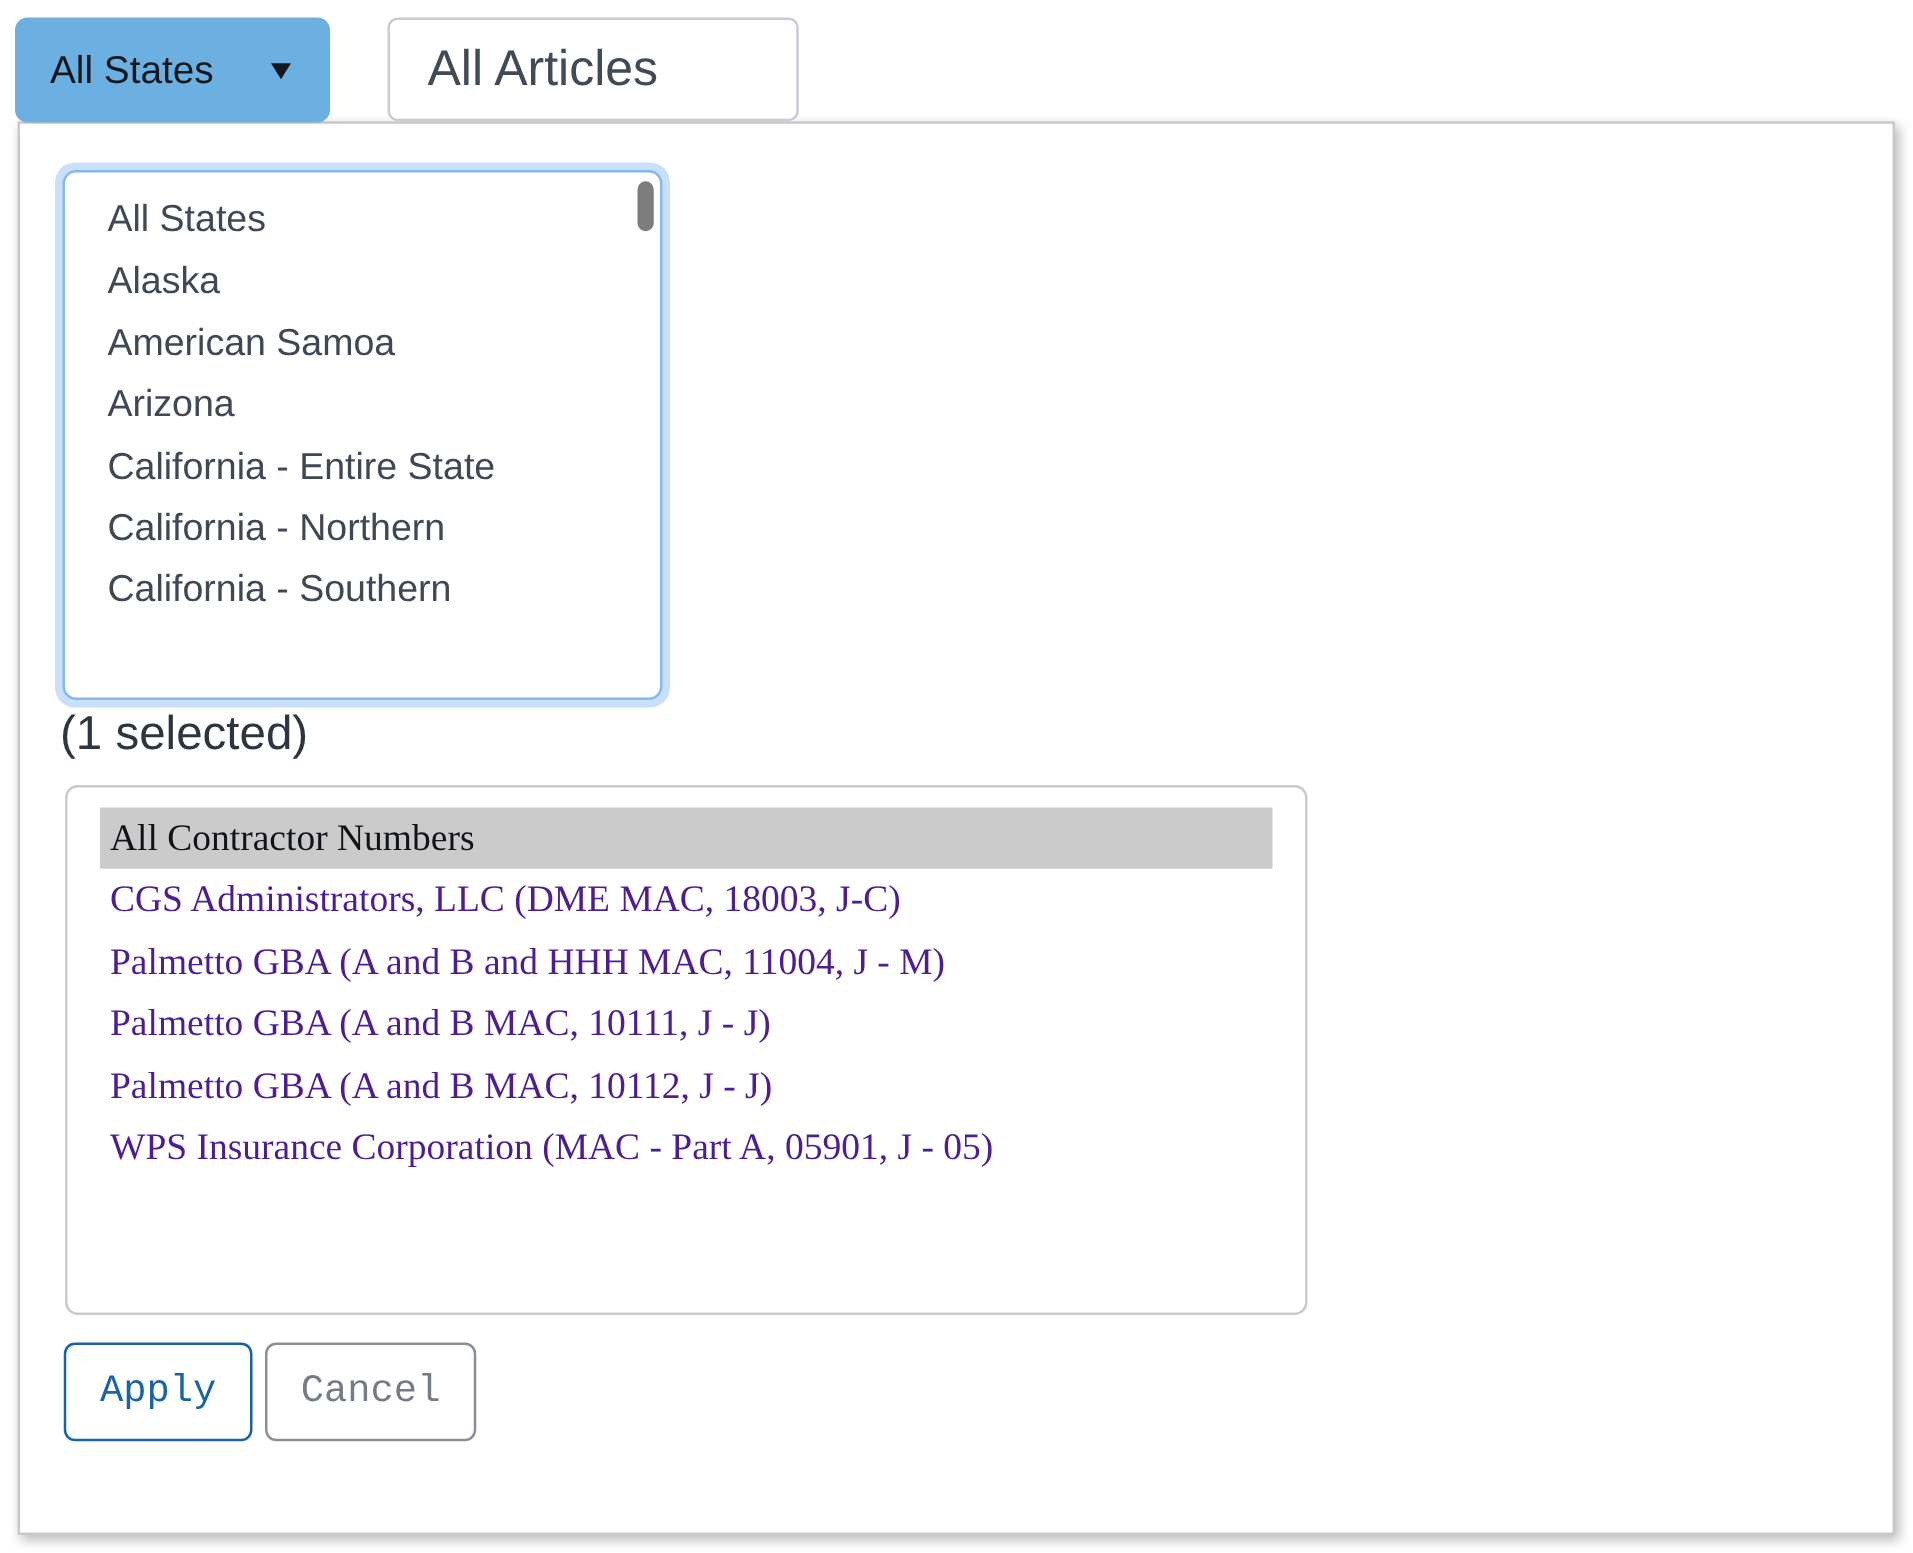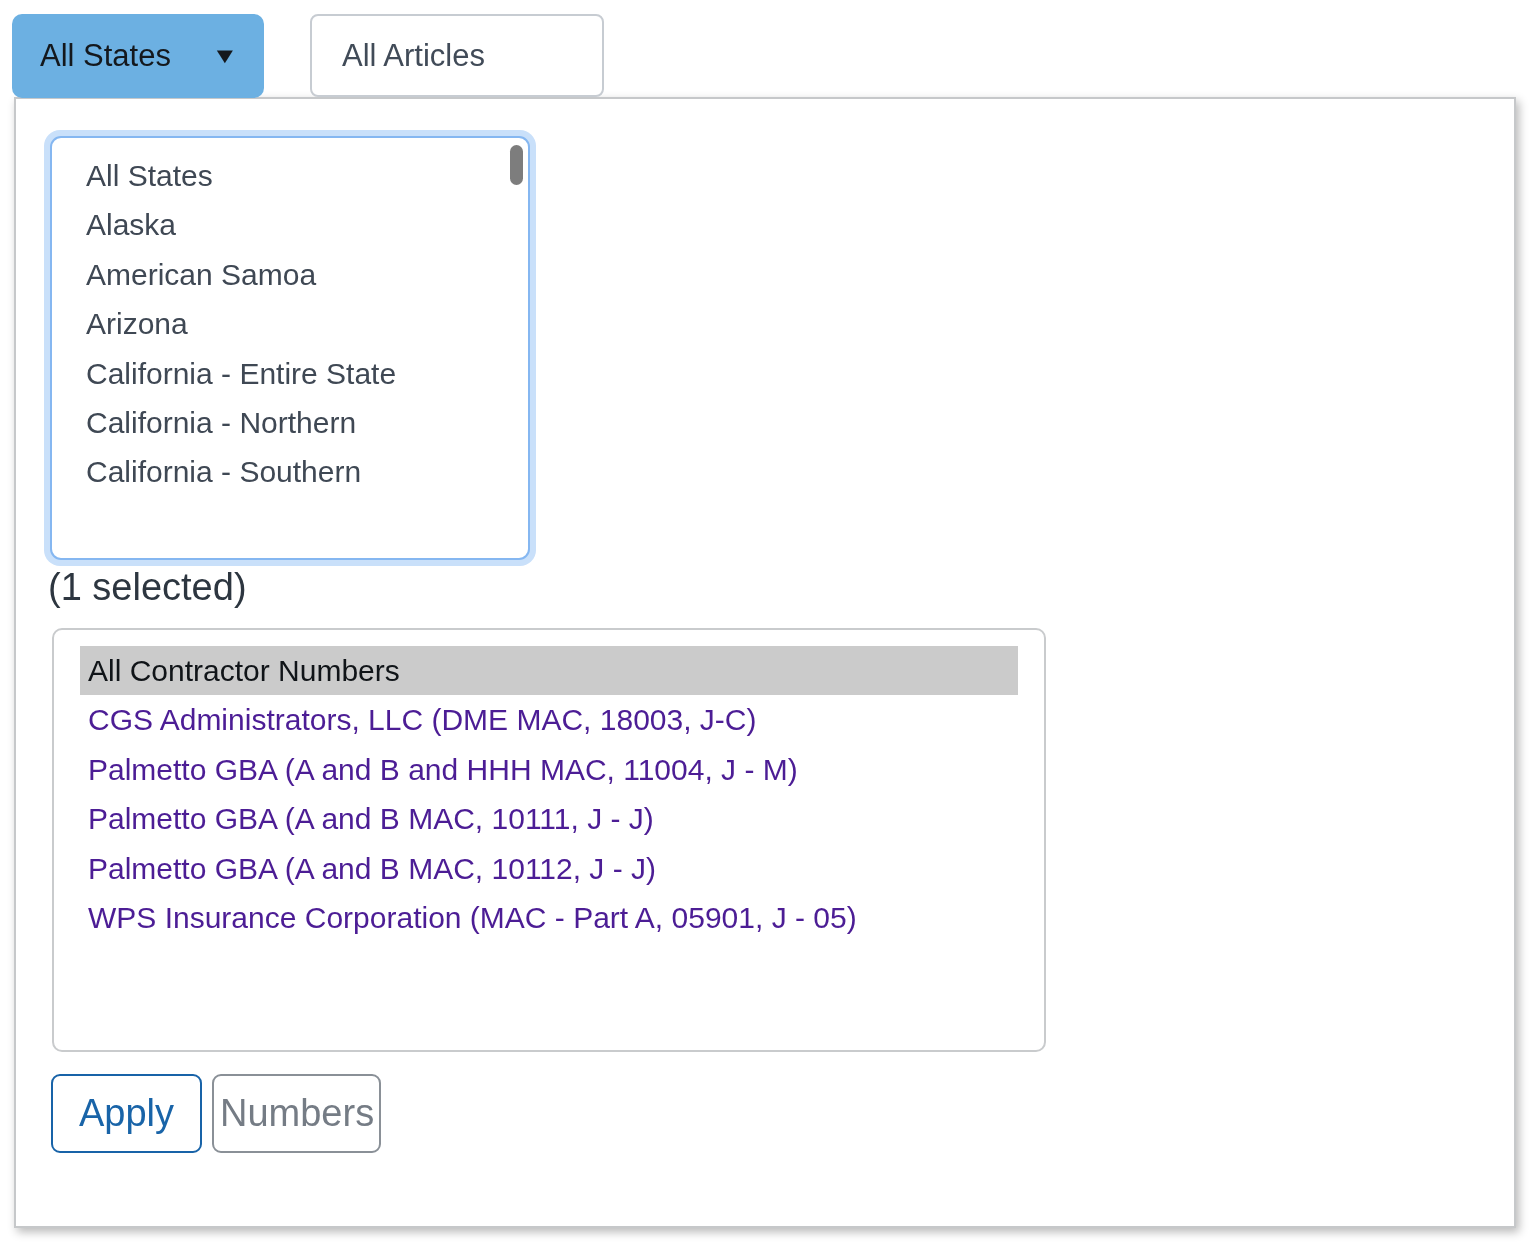--- a/index.html
+++ b/index.html
@@ -23,26 +23,26 @@
     font-family: "Liberation Sans", sans-serif;
     font-size: 31px; color: #14181d;
     cursor: pointer; z-index: 4;
   }
   .states-btn .caret {
     font-size: 22px; line-height: 1; color: #14181d;
     transform: scaleX(1.25);
   }
   .articles-btn {
     position: absolute; left: 310px; top: 14px;
-    width: 294px; height: 83px;
+    width: 329px; height: 83px;
     background: #ffffff;
     border: 2px solid #c7ccd2; border-radius: 8px;
     box-sizing: border-box;
     font-family: "Liberation Sans", sans-serif;
-    font-size: 31px; color: #414b58;
+    font-size: 40px; color: #414b58;
     text-align: left; padding: 0 0 0 30px;
     cursor: pointer; z-index: 4;
   }
 
   
   .panel {
     position: absolute; left: 14px; top: 97px;
     width: 1502px; height: 1131px;
     box-sizing: border-box;
     background: #ffffff;
@@ -93,33 +93,34 @@
   }
 
   
   .contractors-listbox {
     position: absolute; left: 52px; top: 628px;
     width: 994px; height: 424px;
     border: 2px solid #c9cbcd;
     border-radius: 10px;
     padding: 16px 26px 0 26px;
     z-index: 2;
+    font-family: Liberation Serif, serif;
   }
   .contractors-listbox .option { color: #4c1d95; }
   .contractors-listbox .option.selected { background: #cbcbcb; color: #101418; }
 
   
   .apply-btn, .cancel-btn {
     position: absolute; top: 1074px;
     height: 79px;
     background: #ffffff;
     border-radius: 9px;
     box-sizing: border-box;
-    font-family: Liberation Sans, sans-serif;
-    font-size: 38px;
+    font-family: Liberation Mono, monospace;
+    font-size: 31px;
     cursor: pointer; z-index: 2;
   }
   .apply-btn {
     left: 51px; width: 151px;
     border: 2px solid #1863a8; color: #1964a8;
   }
   .cancel-btn {
     left: 212px; width: 169px;
     border: 2px solid #8a9097; color: #757c85;
   }
@@ -156,13 +157,13 @@
 <div class="listbox contractors-listbox">
     <div class="option selected">All Contractor Numbers</div>
     <div class="option">CGS Administrators, LLC (DME MAC, 18003, J-C)</div>
     <div class="option">Palmetto GBA (A and B and HHH MAC, 11004, J - M)</div>
     <div class="option">Palmetto GBA (A and B MAC, 10111, J - J)</div>
     <div class="option">Palmetto GBA (A and B MAC, 10112, J - J)</div>
     <div class="option">WPS Insurance Corporation (MAC - Part A, 05901, J - 05)</div>
   </div>
 
 <button class="apply-btn">Apply</button>
-<button class="cancel-btn">Numbers</button>
+<button class="cancel-btn">Cancel</button>
 
 </body></html>

